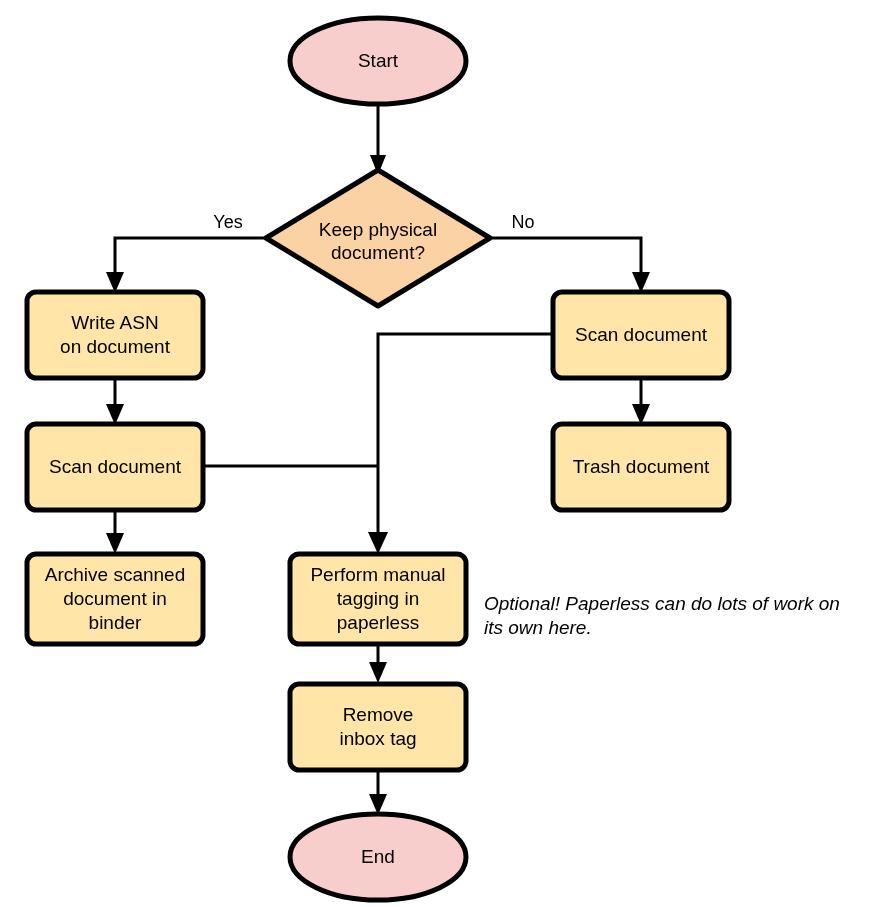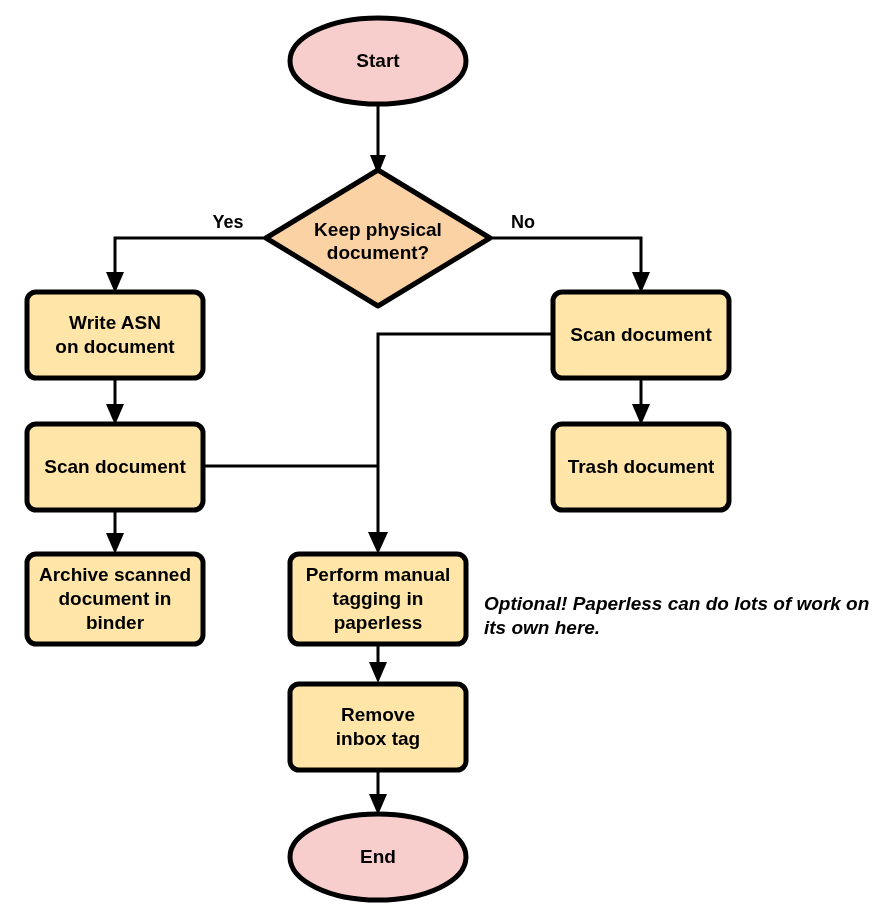--- a/index.html
+++ b/index.html
@@ -13,21 +13,20 @@
     height: 907px;
     font-family: "Liberation Sans", sans-serif;
     color: #000000;
     overflow: hidden;
   }
   #flowchart-root {
     position: relative;
     width: 888px;
     height: 907px;
     background: #ffffff;
-    font-weight: bold;
   }
   #flow-svg {
     position: absolute;
     left: 0;
     top: 0;
     width: 888px;
     height: 907px;
     display: block;
   }
   .node-label {

